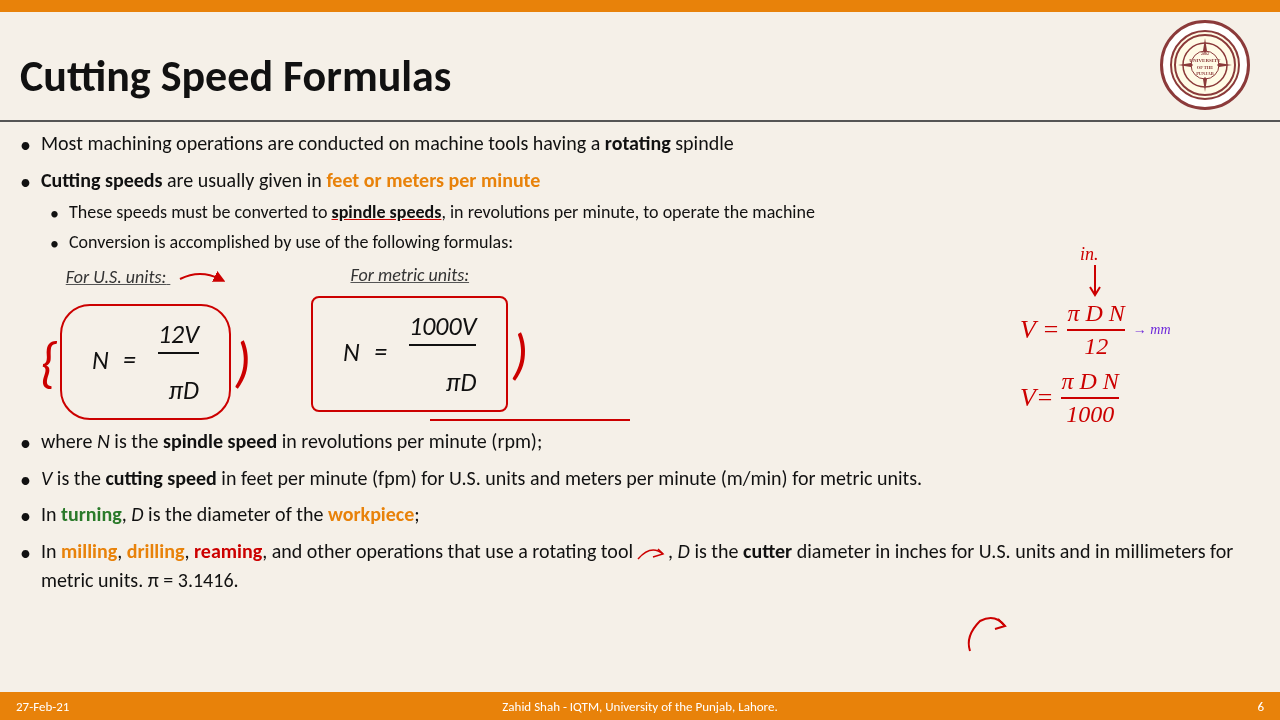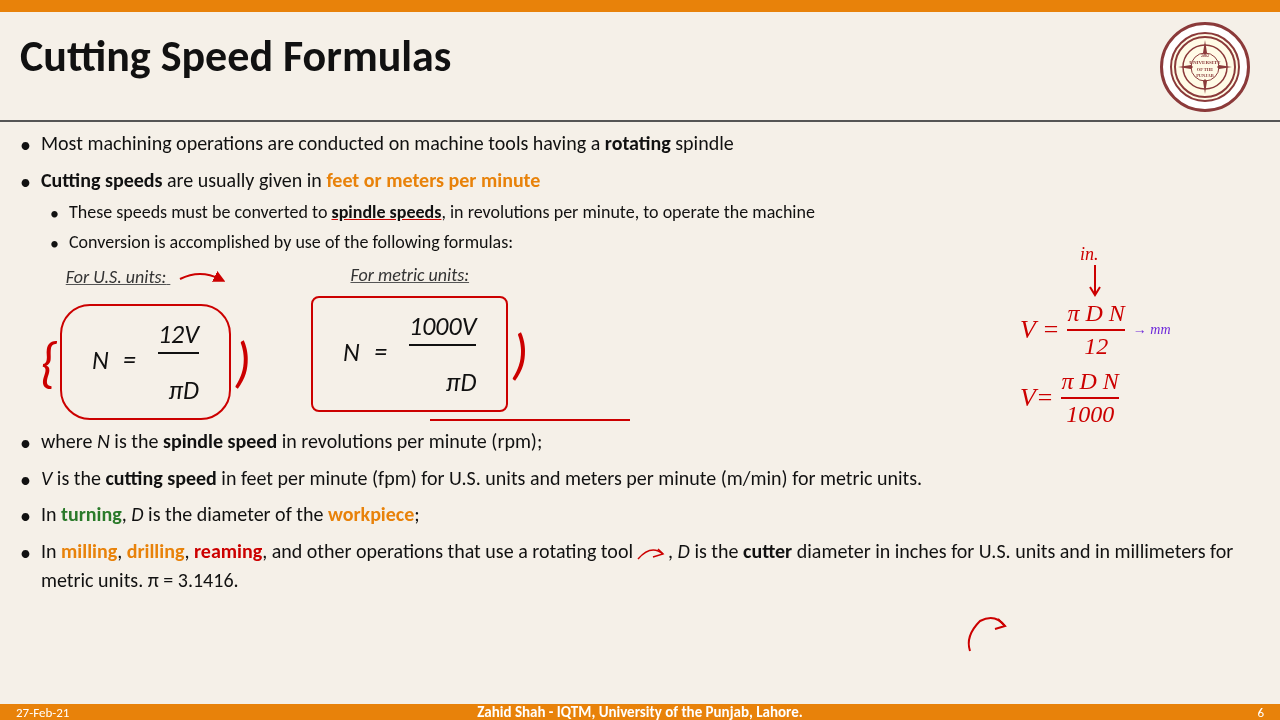--- a/index.html
+++ b/index.html
@@ -16,52 +16,51 @@
     .top-bar {
       height: 12px;
       background: #e8820a;
       width: 100%;
       position: absolute;
       top: 0; left: 0;
     }
 
     
     .bottom-bar {
-      height: 16px;
+      height: 28px;
       background: #e8820a;
       width: 100%;
       position: absolute;
       bottom: 0; left: 0;
       display: flex;
       align-items: center;
       justify-content: space-between;
       padding: 0 16px;
       color: #fff;
       font-size: 13px;
     }
 
     .bottom-center {
       position: absolute;
       left: 50%;
       transform: translateX(-50%);
-      font-size: 15px;
+      font-size: 13px;
       color: #fff;
-      font-weight: bold;
     }
 
     
     .header-area {
       position: absolute;
       top: 12px;
       left: 0;
       right: 0;
       height: 110px;
       border-bottom: 2px solid #555;
       display: flex;
-      align-items: flex-start;
+      align-items: flex-end;
       padding: 10px 20px;
       gap: 12px;
     }
 
     .title-box {
       flex: 1;
       padding: 10px 0;
     }
 
     .main-title {

